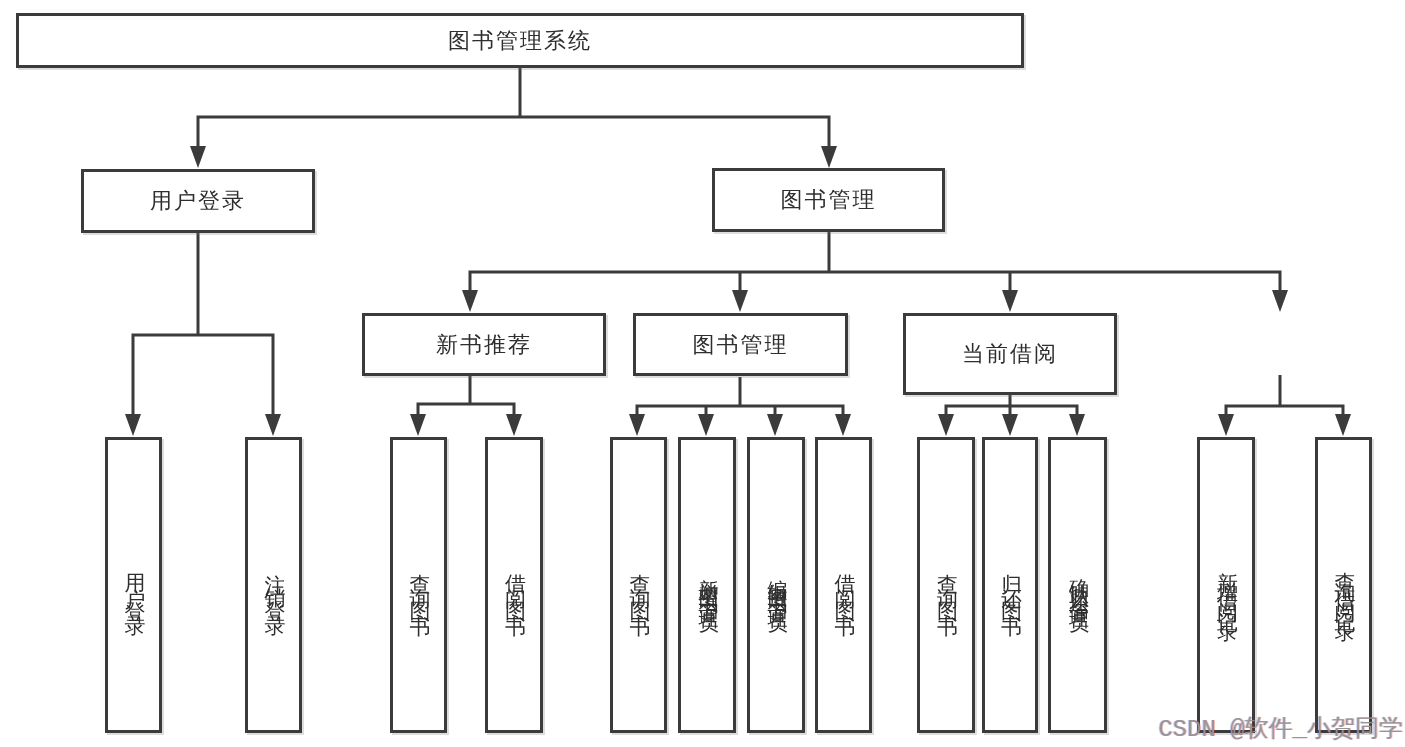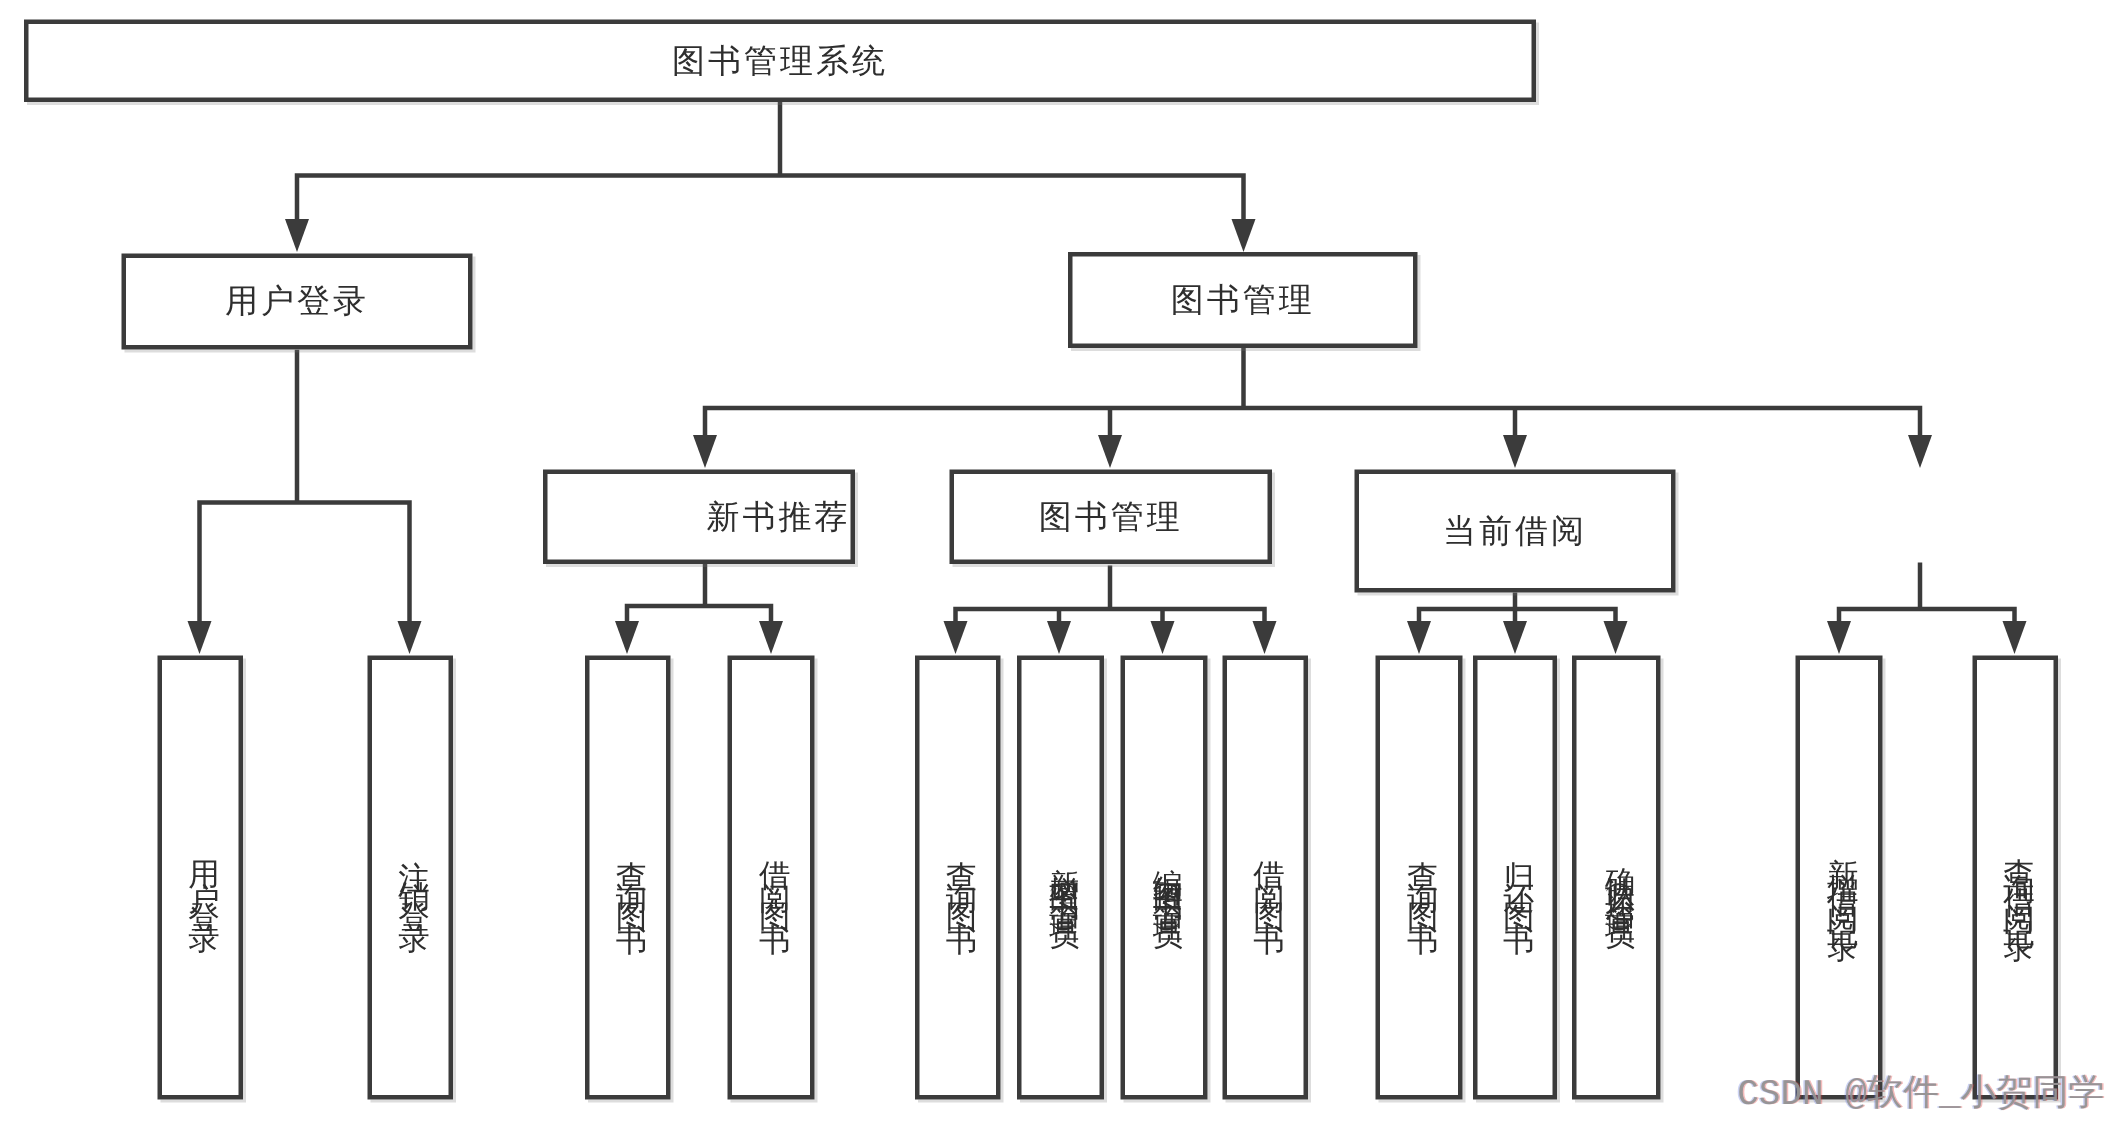--- a/index.html
+++ b/index.html
@@ -107,21 +107,21 @@
     <span>图书管理系统</span>
   </div>
 
   <div class="node hbox" style="left:81px;top:169px;width:234px;height:64px;">
     <span>用户登录</span>
   </div>
   <div class="node hbox" style="left:712px;top:168px;width:233px;height:64px;">
     <span>图书管理</span>
   </div>
 
-  <div class="node hbox" style="left:362px;top:313px;width:208px;height:63px;justify-content:flex-end;">
+  <div class="node hbox" style="left:362px;top:313px;width:244px;height:63px;">
     <span>新书推荐</span>
   </div>
   <div class="node hbox" style="left:633px;top:313px;width:215px;height:63px;">
     <span>图书管理</span>
   </div>
   <div class="node hbox" style="left:903px;top:313px;width:214px;height:82px;">
     <span>当前借阅</span>
   </div>
 
   <div class="node vbox" style="left:105px;top:437px;width:57px;height:296px;">

